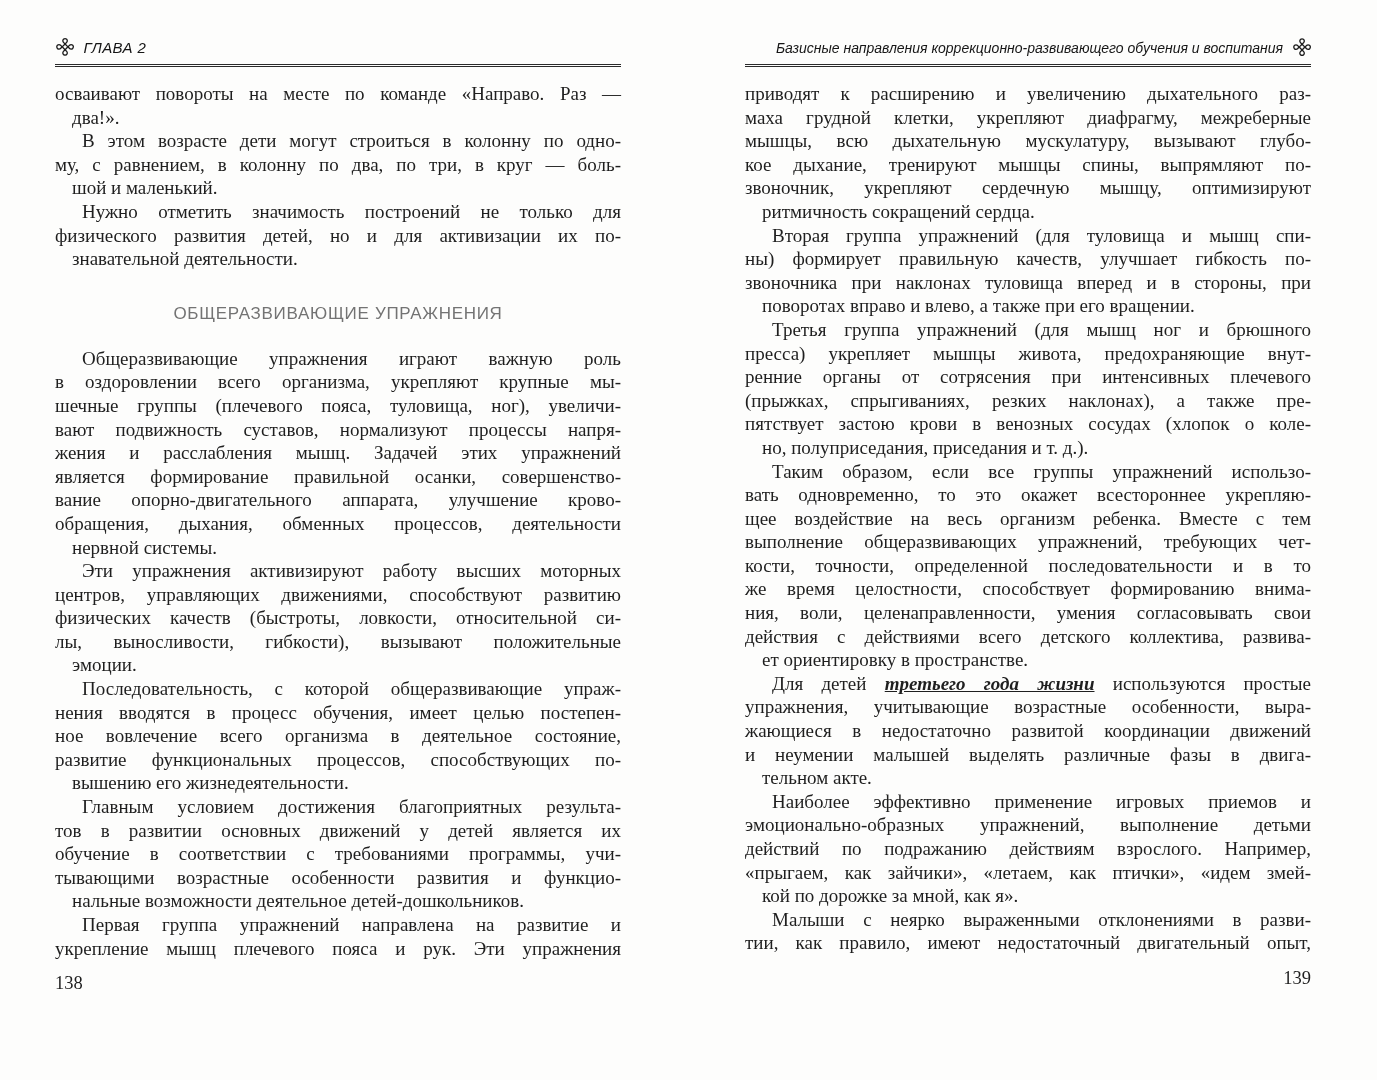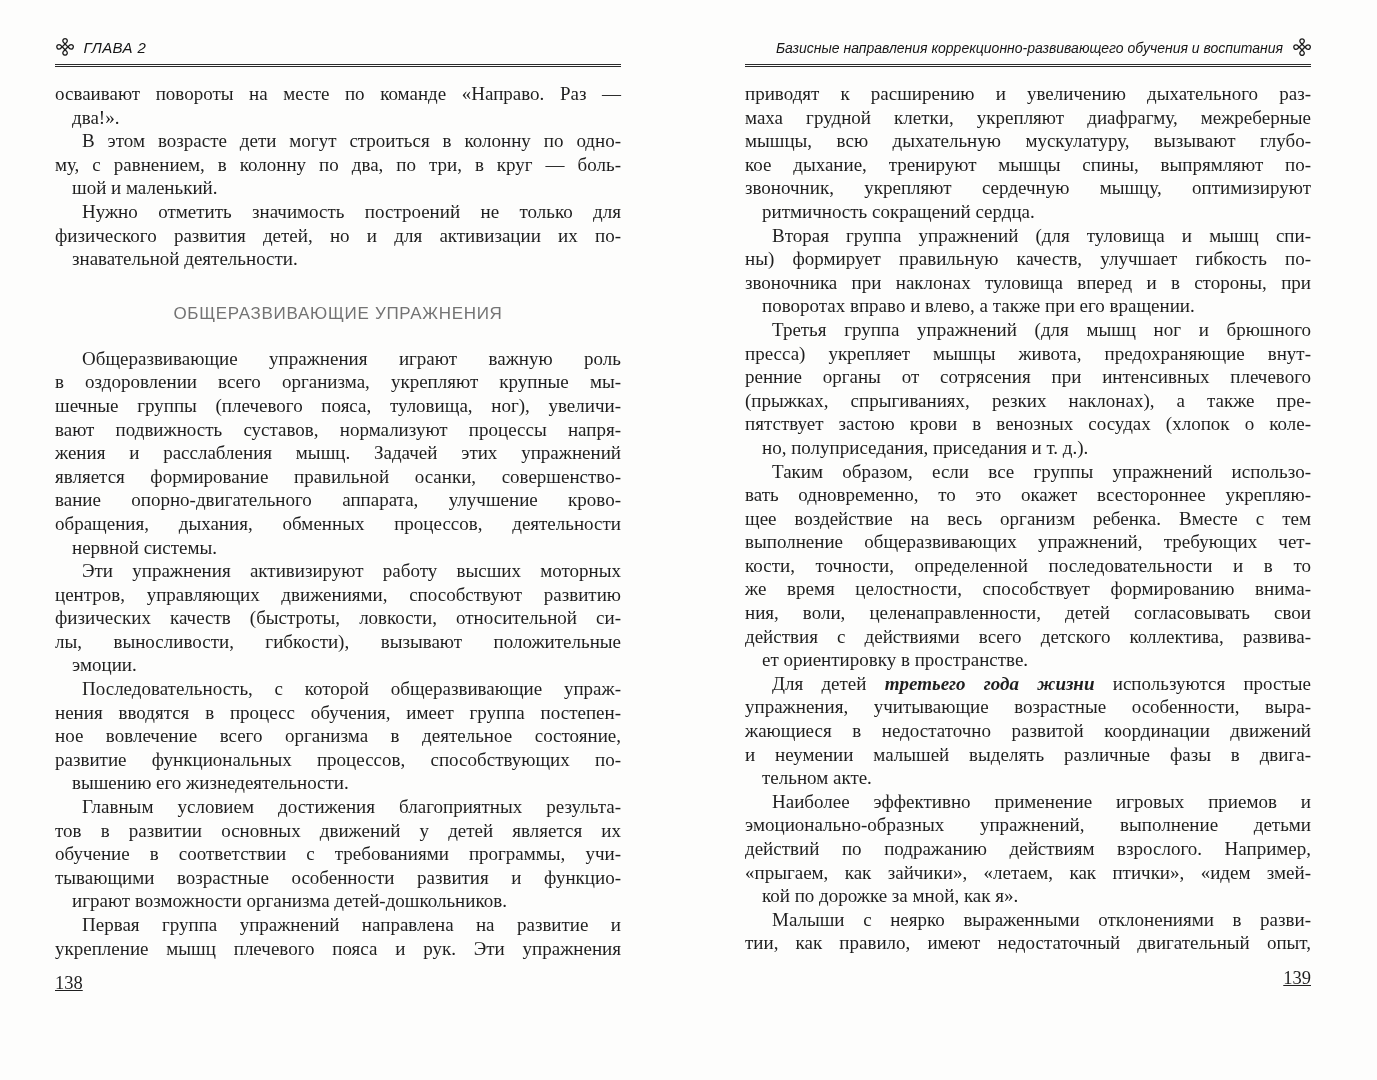--- a/index.html
+++ b/index.html
@@ -63,38 +63,38 @@
   }
   .line.last {
     text-align: left;
     text-align-last: left;
     margin-left: 17px;
   }
   .line.indent { text-indent: 27px; }
   .line em {
     font-style: italic;
     font-weight: bold;
+    text-decoration: underline;
   }
 
   .heading {
     text-align: center;
     font-family: "Liberation Sans", sans-serif;
     font-weight: 400;
     font-size: 17px;
     letter-spacing: 0.7px;
     color: #737373;
     margin: 31px 0 21px 0;
     line-height: 24px;
   }
 
   .page-number {
     margin-top: 13px;
     font-size: 18.5px;
     color: #1f1f1f;
-    text-decoration: underline;
   }
   .page-number.num-left  { text-align: left; }
   .page-number.num-right { text-align: right; }
 </style>
 </head>
 <body>
 
 <div class="canvas">
 
   <section class="page left">
@@ -131,31 +131,31 @@
         </div>
         <div>
           <div class="line indent">Эти упражнения активизируют работу высших моторных</div>
           <div class="line">центров, управляющих движениями, способствуют развитию</div>
           <div class="line">физических качеств (быстроты, ловкости, относительной си-</div>
           <div class="line">лы, выносливости, гибкости), вызывают положительные</div>
           <div class="line last">эмоции.</div>
         </div>
         <div>
           <div class="line indent">Последовательность, с которой общеразвивающие упраж-</div>
-          <div class="line">нения вводятся в процесс обучения, имеет группа постепен-</div>
+          <div class="line">нения вводятся в процесс обучения, имеет целью постепен-</div>
           <div class="line">ное вовлечение всего организма в деятельное состояние,</div>
           <div class="line">развитие функциональных процессов, способствующих по-</div>
           <div class="line last">вышению его жизнедеятельности.</div>
         </div>
         <div>
           <div class="line indent">Главным условием достижения благоприятных результа-</div>
           <div class="line">тов в развитии основных движений у детей является их</div>
           <div class="line">обучение в соответствии с требованиями программы, учи-</div>
           <div class="line">тывающими возрастные особенности развития и функцио-</div>
-          <div class="line last">играют возможности организма детей-дошкольников.</div>
+          <div class="line last">нальные возможности деятельное детей-дошкольников.</div>
         </div>
         <div>
           <div class="line indent">Первая группа упражнений направлена на развитие и</div>
           <div class="line">укрепление мышц плечевого пояса и рук. Эти упражнения</div>
         </div>
       </div>
     <div class="page-number num-left">138</div>
   </section>
 
   <section class="page right">
@@ -186,21 +186,21 @@
           <div class="line">пятствует застою крови в венозных сосудах (хлопок о коле-</div>
           <div class="line last">но, полуприседания, приседания и т. д.).</div>
         </div>
         <div>
           <div class="line indent">Таким образом, если все группы упражнений использо-</div>
           <div class="line">вать одновременно, то это окажет всестороннее укрепляю-</div>
           <div class="line">щее воздействие на весь организм ребенка. Вместе с тем</div>
           <div class="line">выполнение общеразвивающих упражнений, требующих чет-</div>
           <div class="line">кости, точности, определенной последовательности и в то</div>
           <div class="line">же время целостности, способствует формированию внима-</div>
-          <div class="line">ния, воли, целенаправленности, детей согласовывать свои</div>
+          <div class="line">ния, воли, целенаправленности, умения согласовывать свои</div>
           <div class="line">действия с действиями всего детского коллектива, развива-</div>
           <div class="line last">ет ориентировку в пространстве.</div>
         </div>
         <div>
           <div class="line indent">Для детей <em>третьего года жизни</em> используются простые</div>
           <div class="line">упражнения, учитывающие возрастные особенности, выра-</div>
           <div class="line">жающиеся в недостаточно развитой координации движений</div>
           <div class="line">и неумении малышей выделять различные фазы в двига-</div>
           <div class="line last">тельном акте.</div>
         </div>

